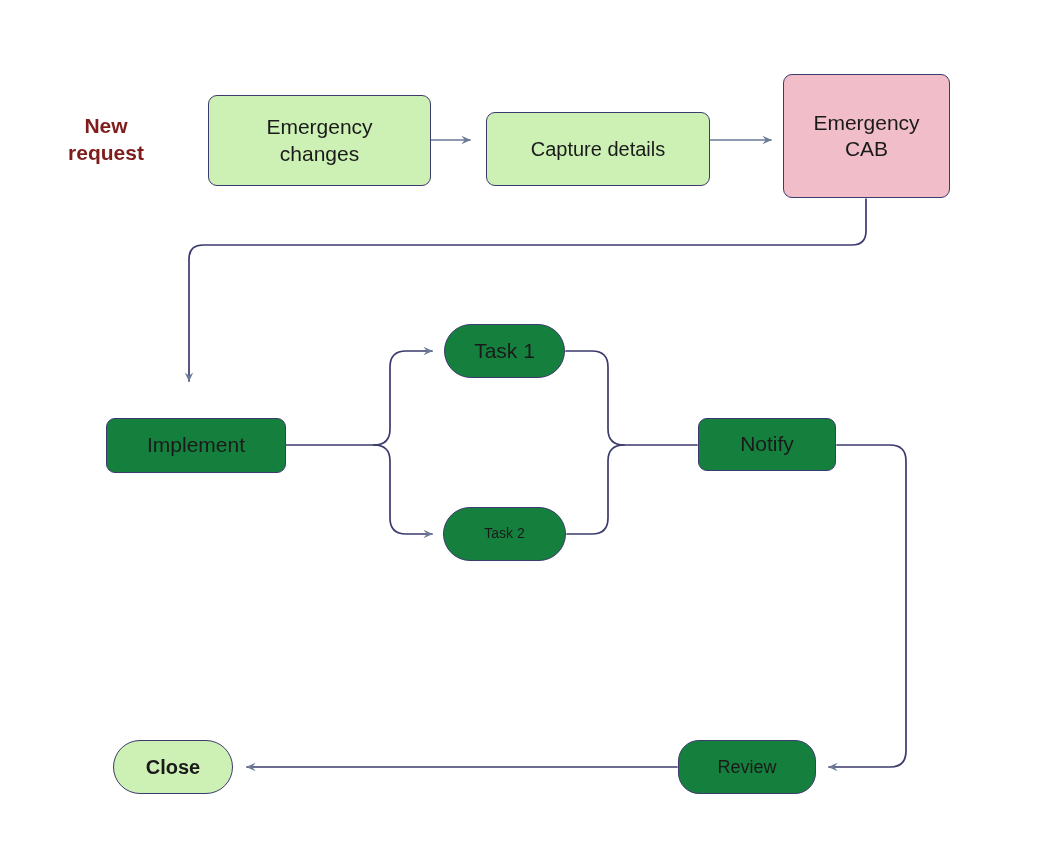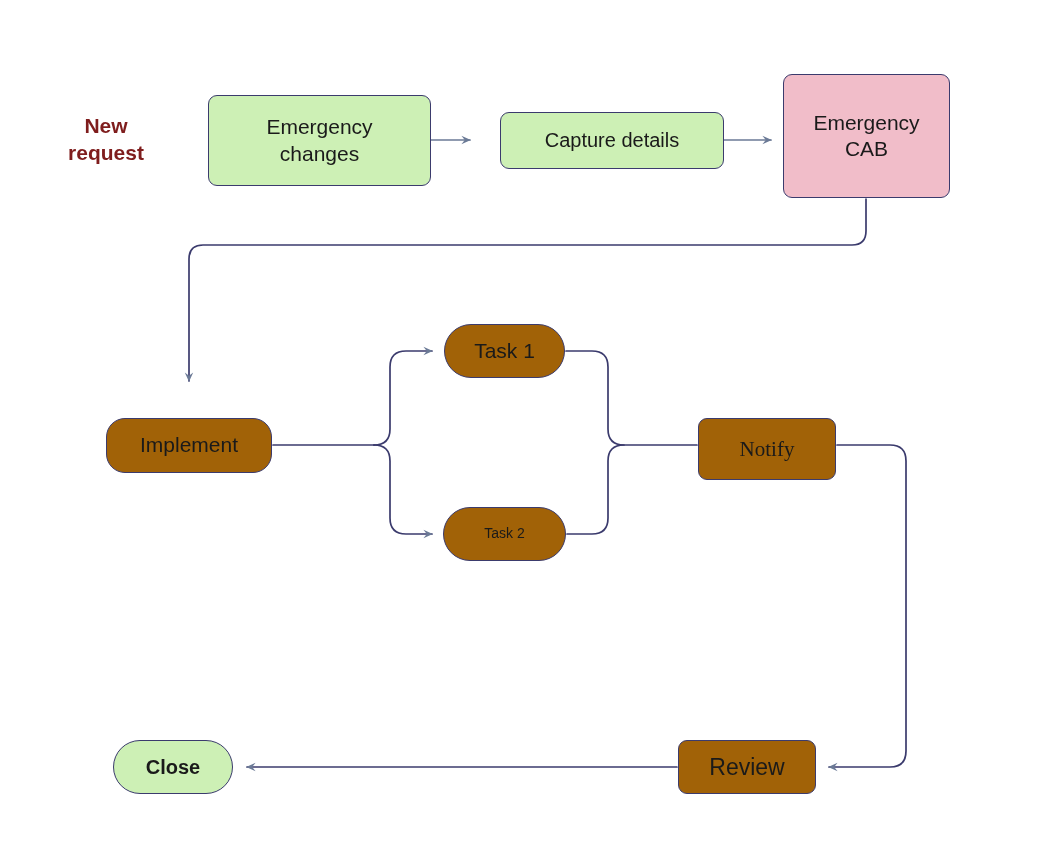--- a/index.html
+++ b/index.html
@@ -47,21 +47,21 @@
     align-items: center;
     justify-content: center;
     text-align: center;
     color: #7f1d1d;
     font-weight: bold;
     line-height: 1.3;
     z-index: 2;
   }
   .fill-green { background: #cdf0b5; }
   .fill-pink  { background: #f1bdc9; }
-  .fill-yellow{ background: #a16207; }
+  .fill-yellow{ background: #15803d; }
   .shape-rect { border-radius: 9px; }
   .shape-pill { border-radius: 999px; }
   .bold { font-weight: bold; }
 </style>
 </head>
 <body>
 
 <div id="canvas">
 
   <svg id="edges" viewBox="0 0 1042 858" xmlns="http://www.w3.org/2000/svg">
@@ -93,40 +93,40 @@
 
       <path d="M 677 767 L 247 767" marker-end="url(#ah)"></path>
     </g>
   </svg>
 
   <div id="nodes-layer">
       <div class="node fill-green shape-rect" style="left: 208px; top: 95px; width: 223px; height: 91px; font-size: 21px;">
         <span class="node-label">Emergency
 changes</span>
       </div>
-      <div class="node fill-green shape-rect" style="left: 500px; top: 112px; width: 224px; height: 57px; font-size: 20px;">
+      <div class="node fill-green shape-rect" style="left: 486px; top: 112px; width: 224px; height: 74px; font-size: 20px;">
         <span class="node-label">Capture details</span>
       </div>
       <div class="node fill-pink shape-rect" style="left: 783px; top: 74px; width: 167px; height: 124px; font-size: 21px;">
         <span class="node-label">Emergency
 CAB</span>
       </div>
-      <div class="node fill-yellow shape-rect" style="left: 106px; top: 418px; width: 166px; height: 55px; font-size: 21px; border-radius: 19px;">
+      <div class="node fill-yellow shape-rect" style="left: 106px; top: 418px; width: 180px; height: 55px; font-size: 21px;">
         <span class="node-label">Implement</span>
       </div>
       <div class="node fill-yellow shape-pill" style="left: 444px; top: 324px; width: 121px; height: 54px; font-size: 21px;">
         <span class="node-label">Task 1</span>
       </div>
       <div class="node fill-yellow shape-pill" style="left: 443px; top: 507px; width: 123px; height: 54px; font-size: 14px;">
         <span class="node-label">Task 2</span>
       </div>
-      <div class="node fill-yellow shape-rect" style="left: 698px; top: 418px; width: 138px; height: 62px; font-size: 21px; font-family: Liberation Serif, serif;">
+      <div class="node fill-yellow shape-rect" style="left: 698px; top: 418px; width: 138px; height: 53px; font-size: 21px;">
         <span class="node-label">Notify</span>
       </div>
-      <div class="node fill-yellow shape-rect" style="left: 678px; top: 740px; width: 138px; height: 54px; font-size: 23px;">
+      <div class="node fill-yellow shape-rect" style="left: 678px; top: 740px; width: 138px; height: 54px; font-size: 18px; border-radius: 21px;">
         <span class="node-label">Review</span>
       </div>
       <div class="node fill-green shape-pill bold" style="left: 113px; top: 740px; width: 120px; height: 54px; font-size: 20px;">
         <span class="node-label">Close</span>
       </div>
     </div>
 
   <div class="plain-label" style="left:52px; top:106px; width:108px; height:66px; font-size:21px;">
     <span>New
 request</span>

